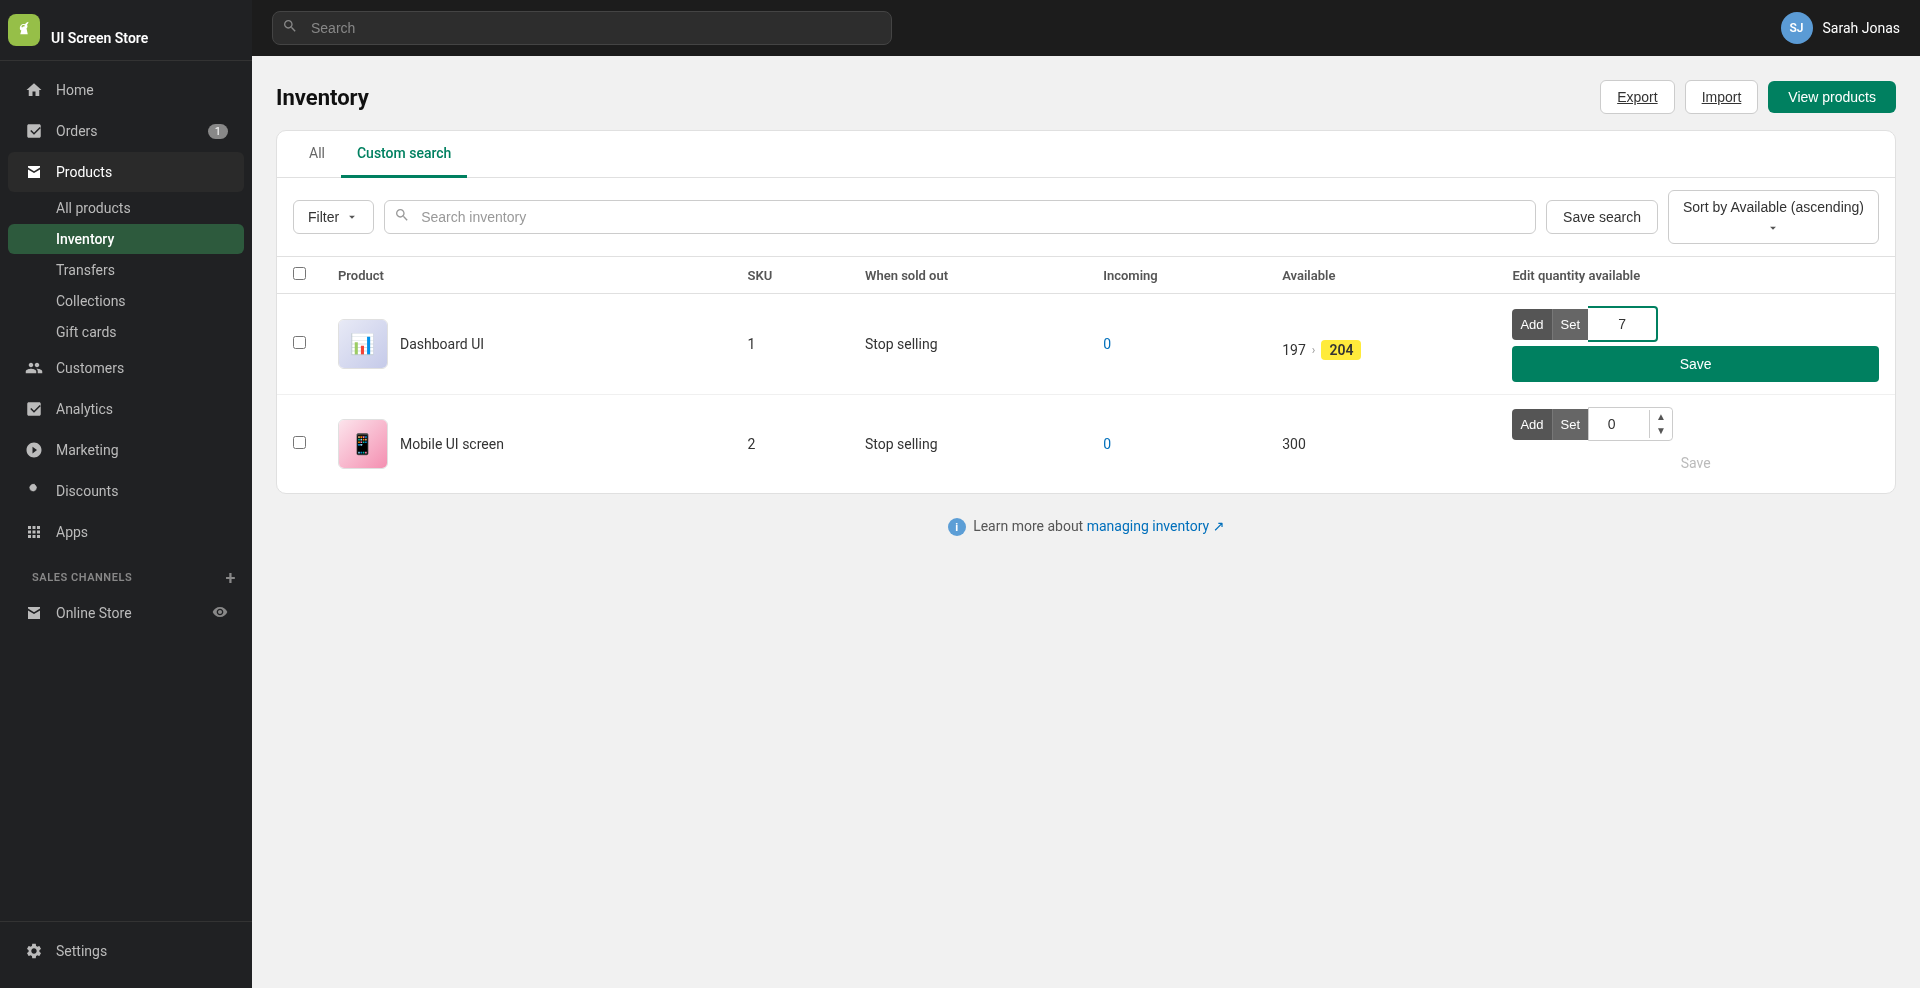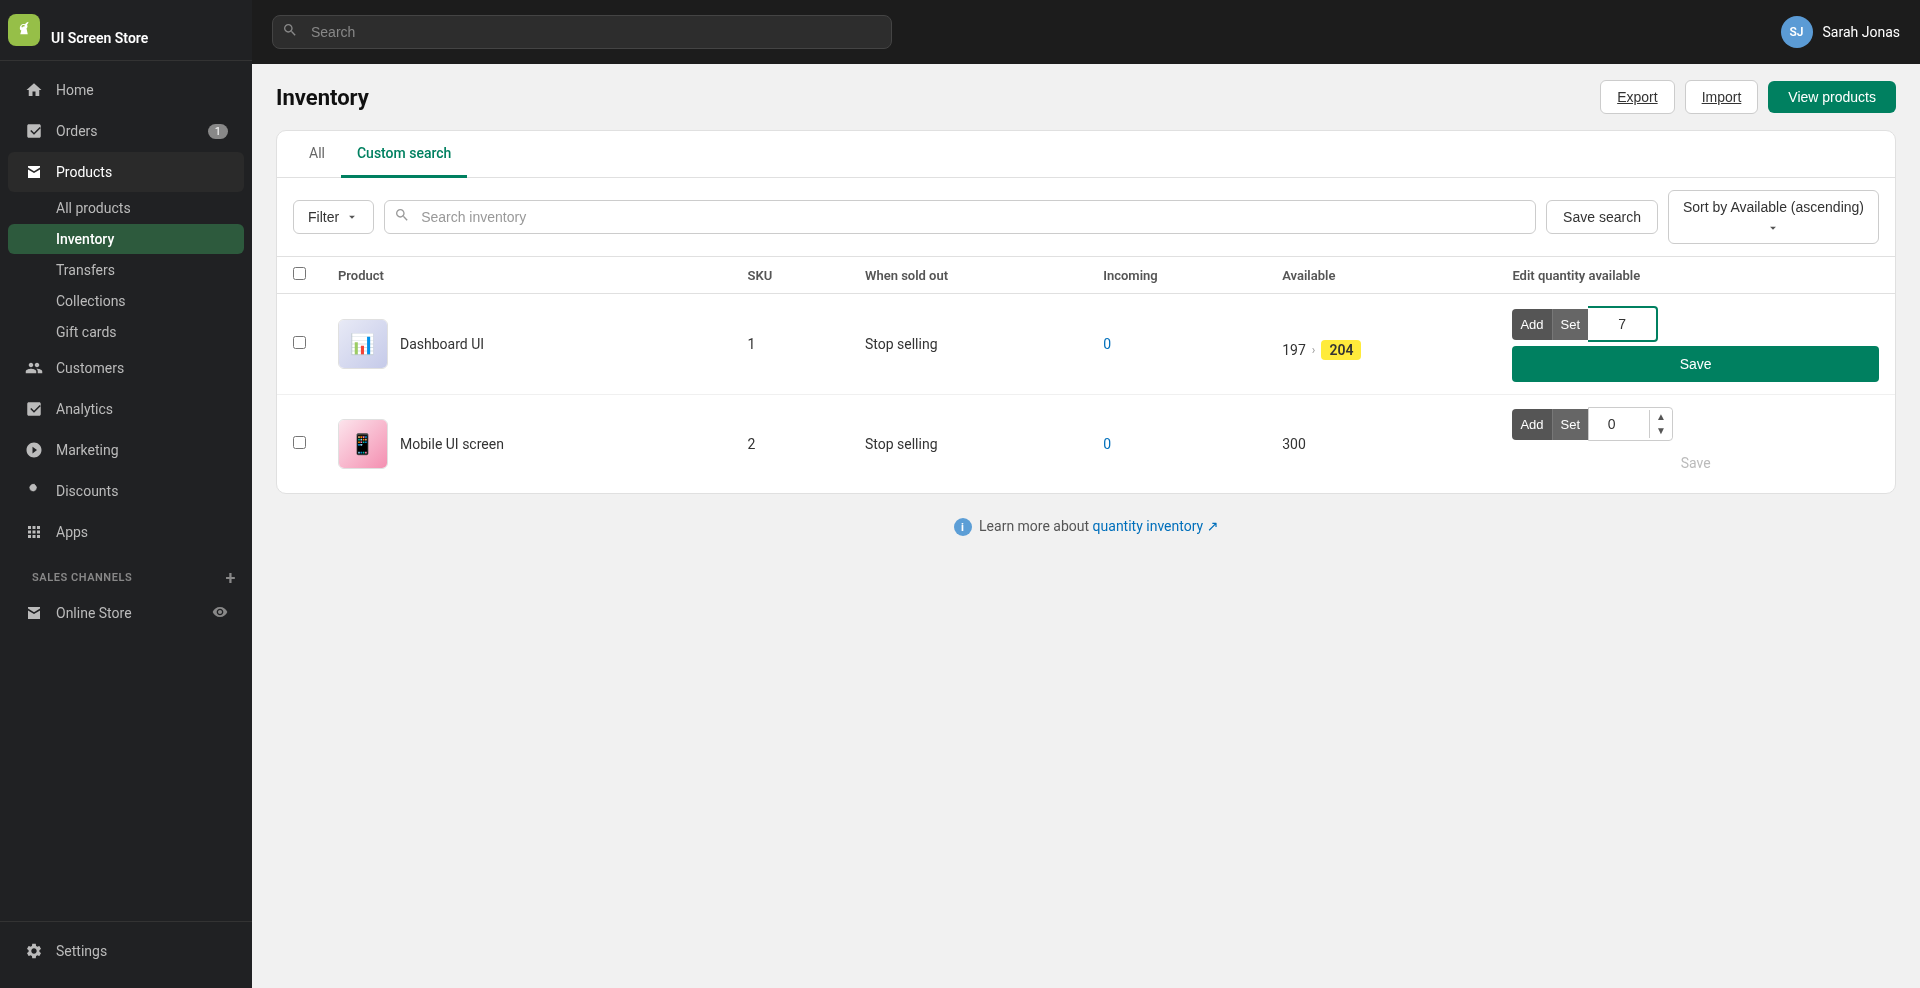--- a/index.html
+++ b/index.html
@@ -86,21 +86,21 @@
     .add-btn { color: #888; cursor: pointer; font-size: 18px; }
     .sidebar-footer {
       padding: 8px 0 16px;
       border-top: 1px solid #333;
     }
 
     
     .topbar {
       position: absolute;
       top: 0; left: 252px; right: 0;
-      height: 64px;
+      height: 56px;
       background: #1c1c1c;
       display: flex;
       align-items: center;
       padding: 0 20px;
       gap: 16px;
       z-index: 10;
     }
     .search-bar {
       flex: 1;
       max-width: 620px;
@@ -722,17 +722,17 @@
           </td>
         </tr>
       </tbody>
     </table>
   </div>
 
   <div class="info-footer">
     <span class="info-icon-circle">i</span>
     <span>Learn more about </span>
     <a href="#">
-      <span>quantity inventory</span>
+      <span>managing inventory</span>
       <span> ↗</span>
     </a>
   </div>
 </div>
 
 </body></html>

